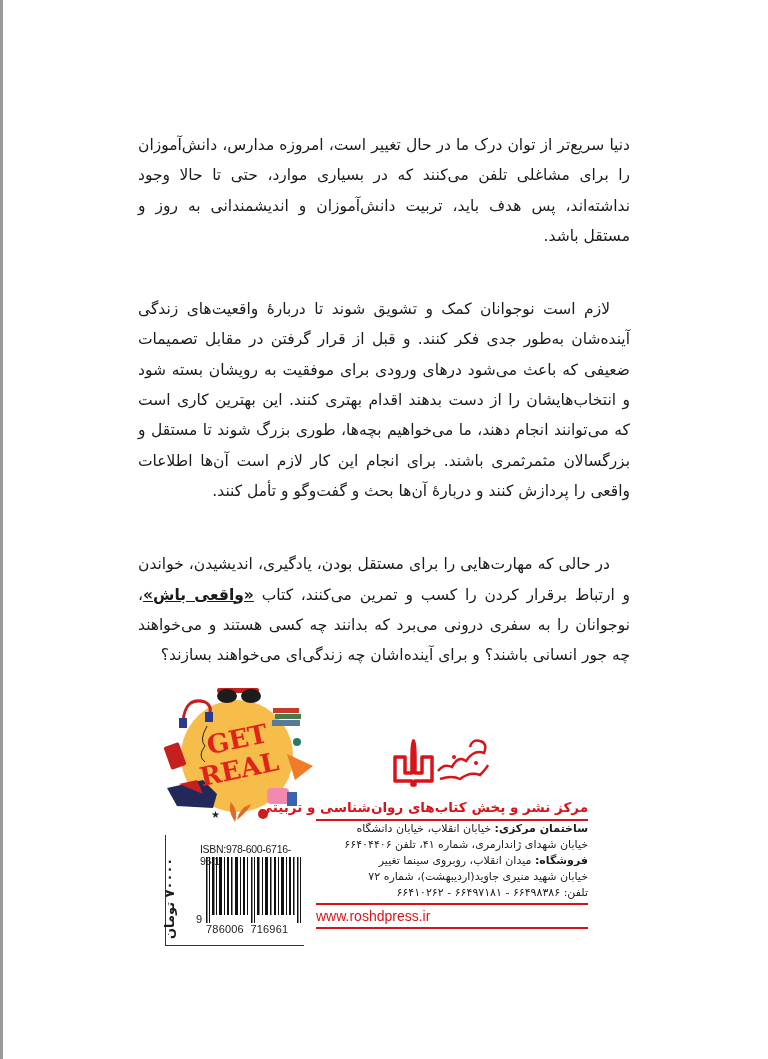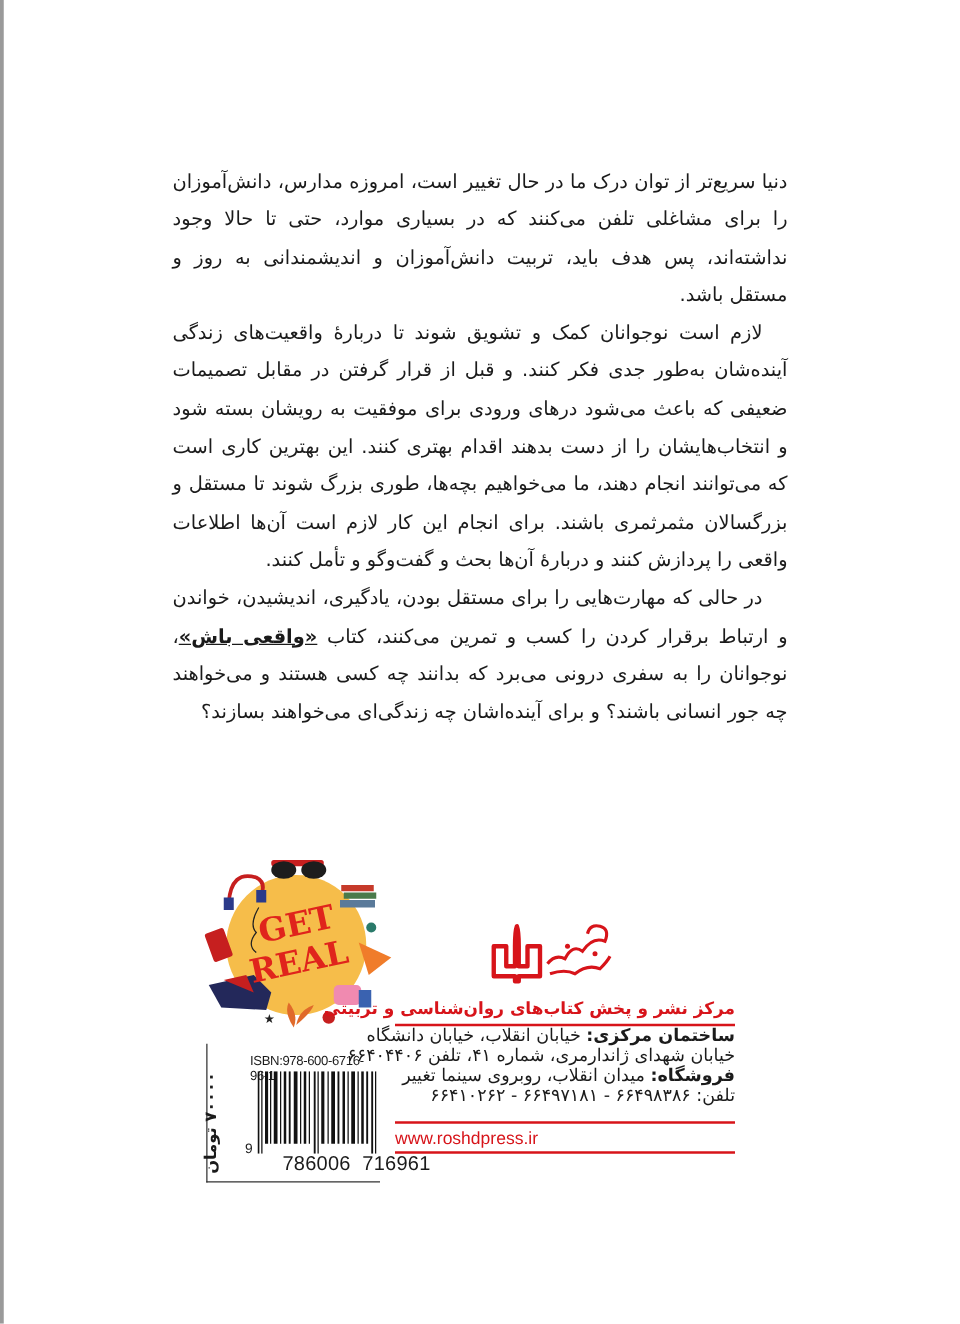--- a/index.html
+++ b/index.html
@@ -7,44 +7,44 @@
       width: 768px; height: 1059px; background: #ffffff; position: relative; overflow: hidden;
       font-family: "DejaVu Sans", sans-serif; color: #1b1b1b;
     }
     .left-edge { position: absolute; left: 0; top: 0; width: 3px; height: 1059px; background: #9a9a9a; }
     .blurb {
       position: absolute; left: 138px; top: 130px; width: 492px;
       direction: rtl; text-align: justify; text-align-last: right;
       font-size: 15.5px; line-height: 30.3px;
     }
     .blurb p { margin: 0; }
-    .blurb p.indent { text-indent: 20px; }
+    .blurb p.indent { text-indent: 20px; margin-top: 43px; }
     .blurb b { font-weight: bold; text-decoration: underline; }
     .cover-art { position: absolute; left: 155px; top: 684px; width: 160px; height: 144px; }
     .barcode-box {
       position: absolute; left: 165px; top: 835px; width: 138px; height: 110px;
       border-left: 1.5px solid #333; border-bottom: 1.5px solid #333;
     }
     .price {
       position: absolute; left: -4px; top: 18px; width: 40px; height: 90px;
       writing-mode: vertical-rl; transform: rotate(180deg);
       font-weight: bold; font-size: 13px; direction: rtl; text-align: center;
     }
     .isbn-text { position: absolute; left: 34px; top: 8px; font-size: 10.5px; font-family: "Liberation Sans", sans-serif; letter-spacing: -0.3px; }
     .bars { position: absolute; left: 40px; top: 22px; width: 96px; height: 66px; }
-    .bar-digits { position: absolute; left: 60px; top: 88px; font-size: 16px; font-family: "Liberation Sans", sans-serif; letter-spacing: 0.2px; }
+    .bar-digits { position: absolute; left: 40px; top: 88px; font-size: 11px; font-family: "Liberation Sans", sans-serif; letter-spacing: 0.2px; }
     .bar-lead { position: absolute; left: 30px; top: 78px; font-size: 11px; font-family: "Liberation Sans", sans-serif; }
     .publisher-logo { position: absolute; left: 392px; top: 735px; width: 100px; height: 55px; }
     .publisher {
       position: absolute; left: 316px; top: 797px; width: 272px; direction: rtl; text-align: right;
     }
     .pub-name { color: #d7141a; font-weight: bold; font-size: 13.5px; line-height: 20px; border-bottom: 2px solid #d7141a; padding-bottom: 2px; white-space: nowrap; letter-spacing: -0.4px; }
-    .pub-line { font-size: 14px; line-height: 16px; white-space: nowrap; letter-spacing: 0.4px; }
+    .pub-line { font-size: 11px; line-height: 16px; white-space: nowrap; letter-spacing: 0.4px; }
     .pub-line b { font-weight: bold; }
-    .pub-phone { border-bottom: 2px solid #d7141a; padding-bottom: 12px; }
+    .pub-phone { border-bottom: 2px solid #d7141a; padding-bottom: 2px; }
     .pub-web {
       color: #d7141a; text-align: left; direction: ltr; font-family: "Liberation Sans", sans-serif;
       font-size: 14px; line-height: 22px; border-bottom: 2px solid #d7141a;
     }
   </style>
 </head>
 <body>
 
 <div class="left-edge"></div>
 
@@ -152,15 +152,16 @@
     <circle cx="62" cy="22" r="2" fill="#d7141a"></circle>
       <circle cx="84" cy="28" r="2" fill="#d7141a"></circle>
   </svg>
 </div>
 
 <div class="publisher">
   <div class="pub-name">مرکز نشر و پخش کتاب‌های روان‌شناسی و تربیتی</div>
   <div class="pub-line"><b>ساختمان مرکزی:</b><span> خیابان انقلاب، خیابان دانشگاه</span></div>
   <div class="pub-line">خیابان شهدای ژاندارمری، شماره ۴۱، تلفن ۶۶۴۰۴۴۰۶</div>
   <div class="pub-line"><b>فروشگاه:</b><span> میدان انقلاب، روبروی سینما تغییر</span></div>
+  <div class="pub-line">خیابان شهید منیری جاوید(اردیبهشت)، شماره ۷۲</div>
   <div class="pub-line pub-phone">تلفن: ۶۶۴۹۸۳۸۶ - ۶۶۴۹۷۱۸۱ - ۶۶۴۱۰۲۶۲</div>
   <div class="pub-web">www.roshdpress.ir</div>
 </div>
 
 </body></html>

